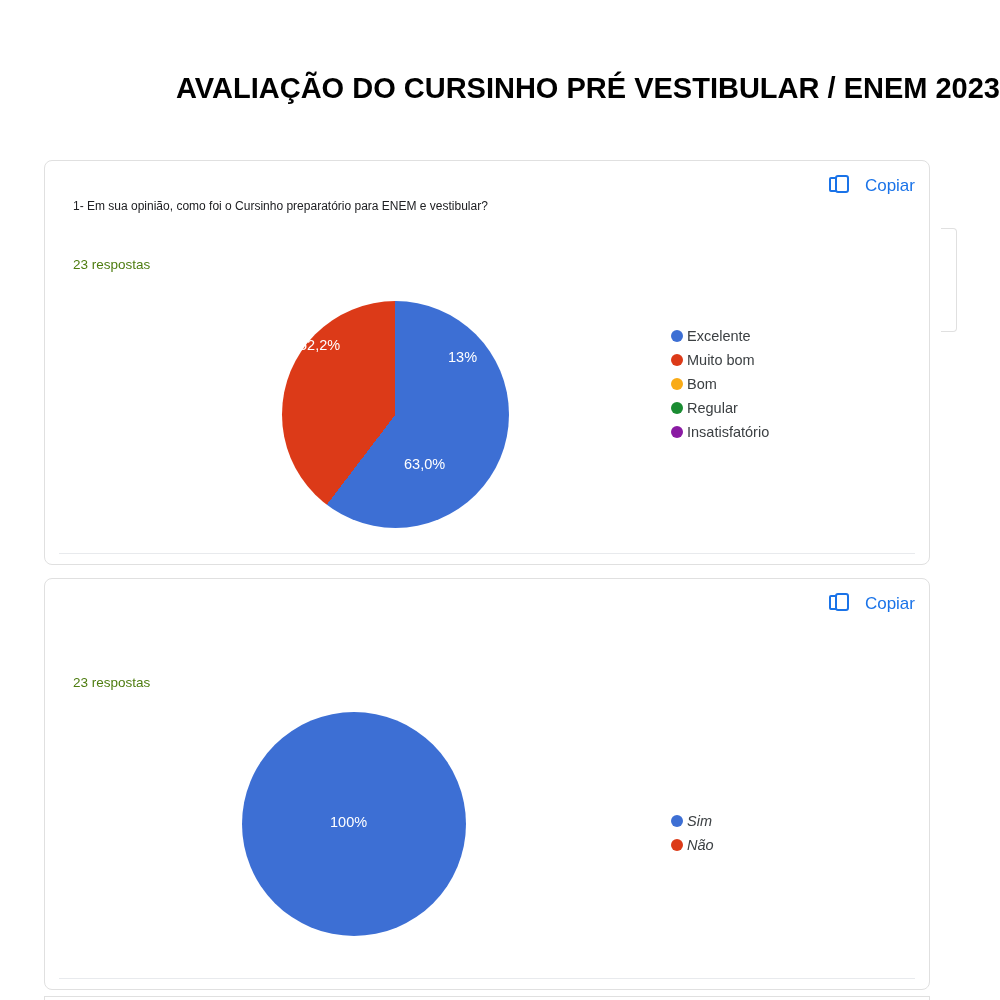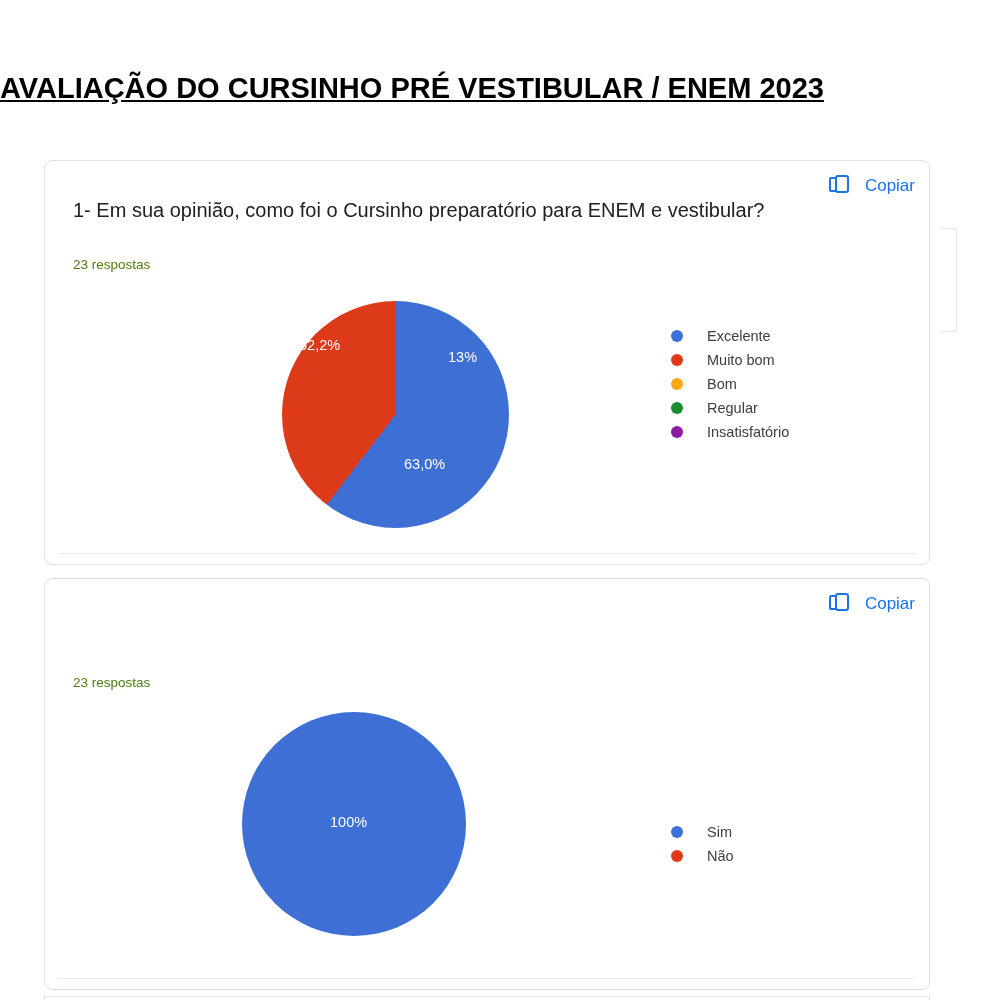--- a/index.html
+++ b/index.html
@@ -15,25 +15,24 @@
     position: relative;
     width: 1000px;
     height: 1000px;
     background: #ffffff;
   }
   .doc-title {
     position: absolute;
     left: 0;
     top: 72px;
     width: 1000px;
-    text-align: left;
+    text-align: right;
     font-size: 29px;
     font-weight: bold;
     color: #000000;
-    text-decoration: underline;
     letter-spacing: 0px;
     font-family: "Liberation Sans", sans-serif;
     white-space: nowrap;
   }
   .card {
     position: absolute;
     left: 44px;
     width: 886px;
     background: #ffffff;
     border: 1px solid #e0e0e0;
@@ -92,21 +91,21 @@
     height: 18px;
     border: 2px solid #1a73e8;
     border-radius: 3px;
     background: #ffffff;
     box-sizing: border-box;
   }
 
   .q-text {
     position: absolute;
     left: 28px;
-    font-size: 20px;
+    font-size: 12px;
     color: #202124;
     font-family: "Liberation Sans", sans-serif;
   }
   #q-1 { top: 38px; }
   #q-2 { top: 38px; }
 
   .resp-count {
     position: absolute;
     left: 28px;
     font-size: 13.5px;
@@ -147,26 +146,26 @@
     color: #ffffff;
     font-size: 14.5px;
     font-family: "Liberation Sans", sans-serif;
     white-space: nowrap;
   }
 
   .legend {
     position: absolute;
   }
   #legend-1 { left: 626px; top: 33px; }
-  #legend-2 { left: 626px; top: 116px; }
+  #legend-2 { left: 626px; top: 105px; font-style: italic; }
   .legend-row {
     display: flex;
     align-items: center;
     height: 24px;
-    gap: 24px;
+    gap: 4px;
   }
   .legend-dot {
     width: 12px;
     height: 12px;
     border-radius: 50%;
     flex: 0 0 auto;
   }
   .legend-label {
     font-size: 14.5px;
     color: #3c4043;

